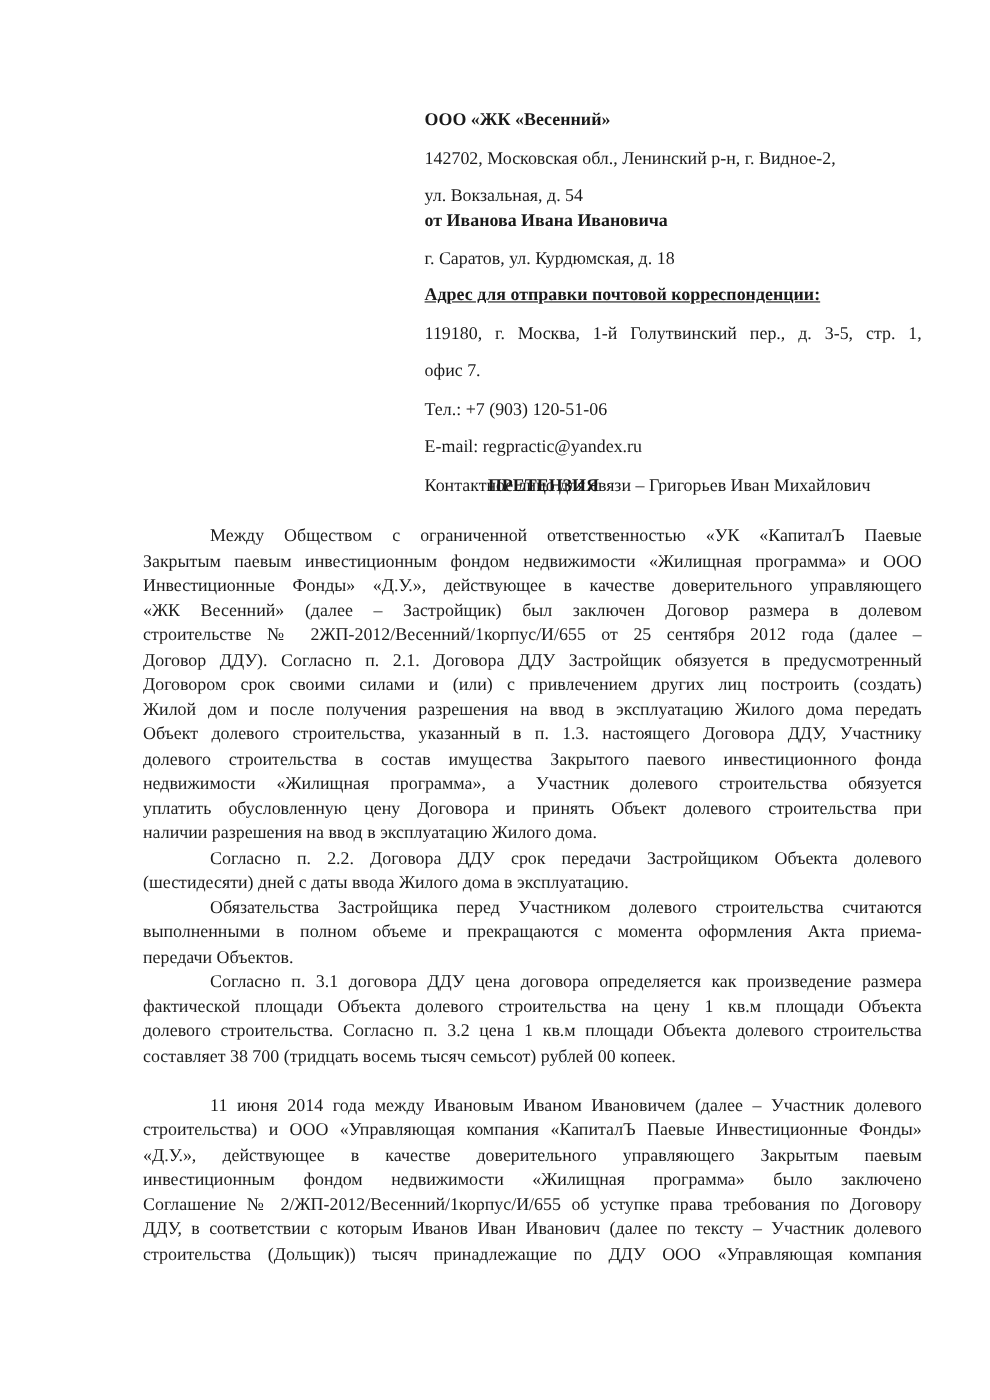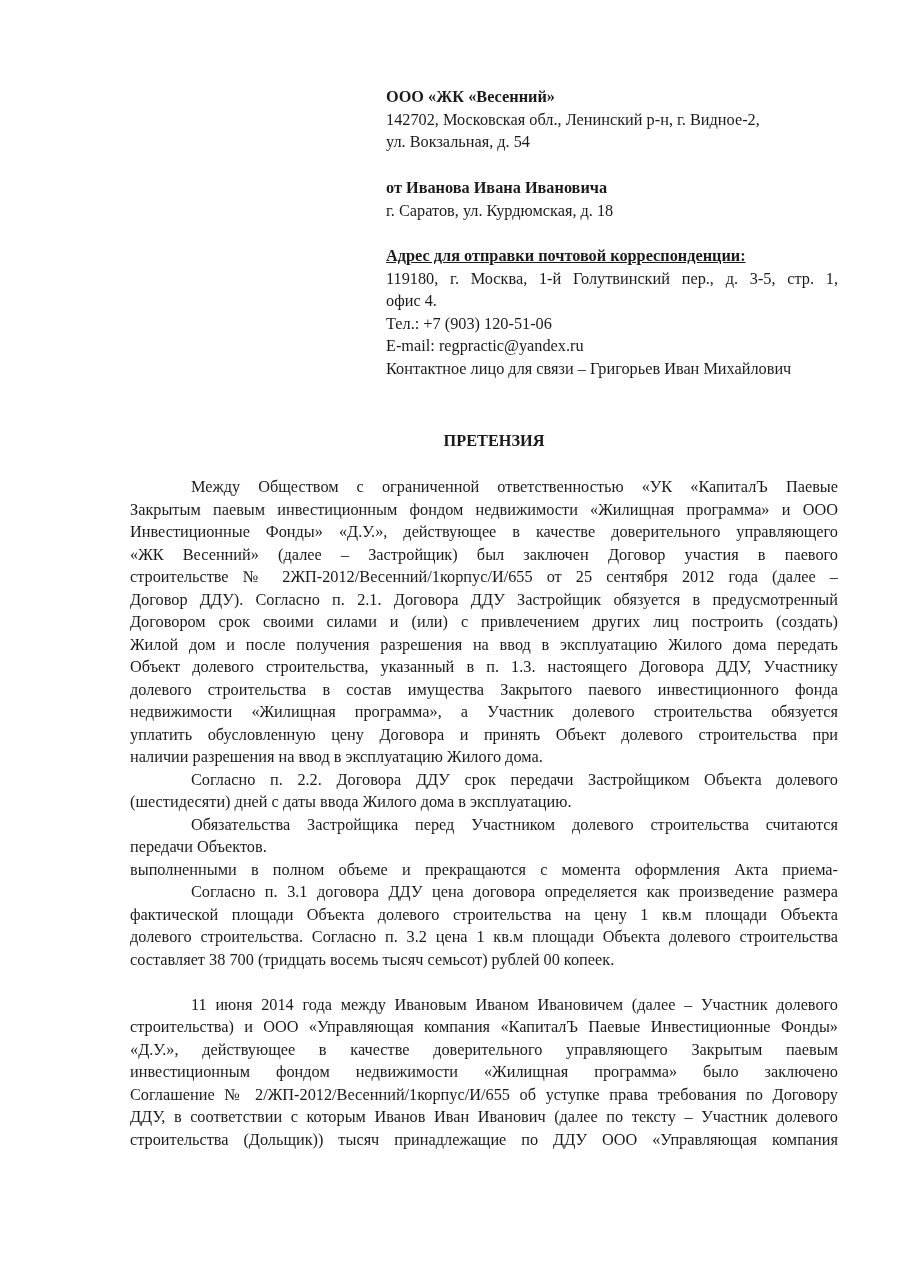--- a/index.html
+++ b/index.html
@@ -1,21 +1,21 @@
 <!DOCTYPE html>
 <html><head>
 <meta charset="utf-8">
 <style>
   html, body { margin: 0; padding: 0; background: #ffffff; }
   body { width: 900px; height: 1273px; position: relative; overflow: hidden;
          font-family: "Liberation Serif", "DejaVu Serif", serif; color: #1a1a1a; }
   .page { position: absolute; left: 0; top: 0; width: 900px; height: 1273px; background: #fff; }
 
   .addr { position: absolute; left: 386px; width: 452px; font-size: 16.3px; line-height: 22.6px; }
-  .addr .ln { display: block; white-space: nowrap; }
+  .addr .ln { display: block; white-space: nowrap; margin-top: 12px; }
   .addr .bold { font-weight: bold; }
   .addr .ul { font-weight: bold; text-decoration: underline; }
   .addr .just { text-align: justify; text-align-last: justify; white-space: normal; }
 
   .title { position: absolute; left: 0; width: 900px; top: 430px; text-align: center;
            font-weight: bold; font-size: 16.3px; line-height: 22px; padding-left: 44px; }
 
   .body { position: absolute; left: 130px; width: 708px; font-size: 16.3px; line-height: 22.5px; }
   .body .ln { display: block; text-align: justify; text-align-last: justify; white-space: nowrap; overflow: hidden; }
   .body .ln.last { text-align-last: left; }
@@ -34,52 +34,52 @@
   </div>
 
   <div class="addr" style="top:177px;">
     <span class="ln bold">от Иванова Ивана Ивановича</span>
     <span class="ln">г. Саратов, ул. Курдюмская, д. 18</span>
   </div>
 
   <div class="addr" style="top:245px;">
     <span class="ln ul">Адрес для отправки почтовой корреспонденции:</span>
     <span class="ln just">119180, г. Москва, 1-й Голутвинский пер., д. 3-5, стр. 1,</span>
-    <span class="ln">офис 4.</span>
+    <span class="ln">офис 7.</span>
     <span class="ln">Тел.: +7 (903) 120-51-06</span>
     <span class="ln">E-mail: regpractic@yandex.ru</span>
     <span class="ln">Контактное лицо для связи – Григорьев Иван Михайлович</span>
   </div>
 
   <div class="title">ПРЕТЕНЗИЯ</div>
 
   <div class="body" id="body" style="top:476px;">
       <div>
         <span class="ln indent">Между Обществом с ограниченной ответственностью «УК «КапиталЪ Паевые</span>
         <span class="ln">Закрытым паевым инвестиционным фондом недвижимости «Жилищная программа» и ООО</span>
         <span class="ln">Инвестиционные Фонды» «Д.У.», действующее в качестве доверительного управляющего</span>
-        <span class="ln">«ЖК Весенний» (далее – Застройщик) был заключен Договор участия в паевого</span>
+        <span class="ln">«ЖК Весенний» (далее – Застройщик) был заключен Договор размера в долевом</span>
         <span class="ln">строительстве № 2ЖП-2012/Весенний/1корпус/И/655 от 25 сентября 2012 года (далее –</span>
         <span class="ln">Договор ДДУ). Согласно п. 2.1. Договора ДДУ Застройщик обязуется в предусмотренный</span>
         <span class="ln">Договором срок своими силами и (или) с привлечением других лиц построить (создать)</span>
         <span class="ln">Жилой дом и после получения разрешения на ввод в эксплуатацию Жилого дома передать</span>
         <span class="ln">Объект долевого строительства, указанный в п. 1.3. настоящего Договора ДДУ, Участнику</span>
         <span class="ln">долевого строительства в состав имущества Закрытого паевого инвестиционного фонда</span>
         <span class="ln">недвижимости «Жилищная программа», а Участник долевого строительства обязуется</span>
         <span class="ln">уплатить обусловленную цену Договора и принять Объект долевого строительства при</span>
         <span class="ln last">наличии разрешения на ввод в эксплуатацию Жилого дома.</span>
       </div>
       <div>
         <span class="ln indent">Согласно п. 2.2. Договора ДДУ срок передачи Застройщиком Объекта долевого</span>
         <span class="ln last">(шестидесяти) дней с даты ввода Жилого дома в эксплуатацию.</span>
       </div>
       <div>
         <span class="ln indent">Обязательства Застройщика перед Участником долевого строительства считаются</span>
+        <span class="ln">выполненными в полном объеме и прекращаются с момента оформления Акта приема-</span>
         <span class="ln last">передачи Объектов.</span>
-        <span class="ln">выполненными в полном объеме и прекращаются с момента оформления Акта приема-</span>
       </div>
       <div>
         <span class="ln indent">Согласно п. 3.1 договора ДДУ цена договора определяется как произведение размера</span>
         <span class="ln">фактической площади Объекта долевого строительства на цену 1 кв.м площади Объекта</span>
         <span class="ln">долевого строительства. Согласно п. 3.2 цена 1 кв.м площади Объекта долевого строительства</span>
         <span class="ln last">составляет 38 700 (тридцать восемь тысяч семьсот) рублей 00 копеек.</span>
       </div>
       <div class="gap"></div>
       <div>
         <span class="ln indent">11 июня 2014 года между Ивановым Иваном Ивановичем (далее – Участник долевого</span>

